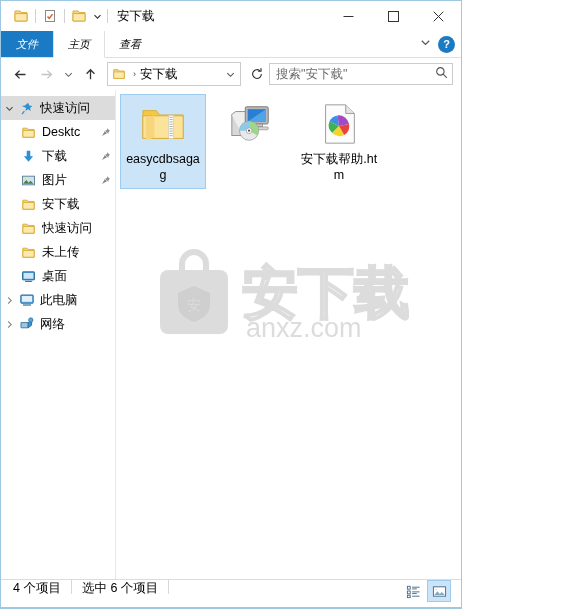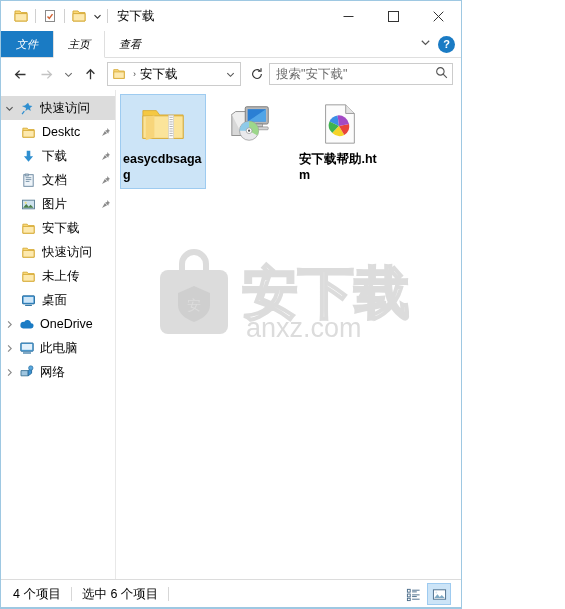--- a/index.html
+++ b/index.html
@@ -302,44 +302,44 @@
     width: 48px;
     height: 48px;
     display: flex;
     align-items: center;
     justify-content: center;
     margin-bottom: 3px;
   }
   .file-name {
     font-size: 12.5px;
     color: #000;
+    text-align: center;
     line-height: 16px;
     word-break: break-all;
     max-width: 80px;
-    font-weight: bold;
   }
 
   
   .watermark {
     position: absolute;
     left: 22px;
     top: 152px;
     width: 300px;
     height: 100px;
     z-index: 1;
     pointer-events: none;
   }
 
   
   .statusbar {
     height: 28px;
     flex: 0 0 28px;
     border-top: 1px solid #dcdcdc;
     display: flex;
-    align-items: center;
+    align-items: flex-start;
     padding: 0 4px 0 12px;
     background: #ffffff;
     position: relative;
   }
   .status-text {
     font-size: 12.5px;
     color: #000;
     white-space: nowrap;
   }
   .status-sep {
@@ -539,36 +539,20 @@
         </span>
         <span class="nav-label">下载</span>
         <span class="nav-pin">
           <svg width="10" height="10" viewBox="0 0 12 12">
               <path d="M7.2 1.2l3.6 3.6-1.5.6-.6 2.6L5 4.3l2.6-.6z" fill="#8a8a8a"></path>
               <path d="M4.6 4.7L1.2 10.8l6.1-3.4" fill="#8a8a8a"></path>
             </svg>
         </span>
       </div>
 
-      <div class="nav-item indent-1">
-        <span class="nav-icon">
-          <svg width="15" height="15" viewBox="0 0 16 16">
-            <rect x="3" y="1.8" width="10" height="12.4" fill="#eef4f9" stroke="#6b88a0"></rect>
-            <path d="M5 5h6M5 7h6M5 9h4" stroke="#6b88a0" stroke-width="0.9"></path>
-            <rect x="4.4" y="1" width="3.4" height="2.2" fill="#aebfcd" stroke="#6b88a0" stroke-width="0.7"></rect>
-          </svg>
-        </span>
-        <span class="nav-label">文档</span>
-        <span class="nav-pin">
-          <svg width="10" height="10" viewBox="0 0 12 12">
-              <path d="M7.2 1.2l3.6 3.6-1.5.6-.6 2.6L5 4.3l2.6-.6z" fill="#8a8a8a"></path>
-              <path d="M4.6 4.7L1.2 10.8l6.1-3.4" fill="#8a8a8a"></path>
-            </svg>
-        </span>
-      </div>
 
       <div class="nav-item indent-1">
         <span class="nav-icon">
           <svg width="15" height="15" viewBox="0 0 16 16">
             <rect x="1.6" y="3.4" width="12.8" height="9.2" fill="#cfe3ef" stroke="#5d7f95"></rect>
             <path d="M2.2 11.4l3.4-4 2.6 3 2-2.2 3.2 3.2z" fill="#4a7f4a"></path>
             <circle cx="5" cy="6.2" r="1.1" fill="#f2de7a"></circle>
           </svg>
         </span>
         <span class="nav-label">图片</span>
@@ -614,33 +598,20 @@
         <span class="nav-icon">
           <svg width="15" height="15" viewBox="0 0 16 16">
             <rect x="1.6" y="3" width="12.8" height="8.6" rx="0.6" fill="#3c93d4" stroke="#2a6f9f"></rect>
             <rect x="2.8" y="4.2" width="10.4" height="6.2" fill="#cfe6f7"></rect>
             <path d="M4.4 13.2h7.2" stroke="#2a6f9f" stroke-width="1.2"></path>
           </svg>
         </span>
         <span class="nav-label">桌面</span>
       </div>
 
-      <div class="nav-item">
-        <span class="nav-chevron">
-          <svg width="9" height="9" viewBox="0 0 9 9">
-              <path d="M3.1 1.4L6.2 4.5 3.1 7.6" stroke="#888" stroke-width="1.1" fill="none"></path>
-            </svg>
-        </span>
-        <span class="nav-icon">
-          <svg width="16" height="16" viewBox="0 0 16 16">
-            <path d="M4.2 12.4h7.6a2.6 2.6 0 0 0 .3-5.2 3.8 3.8 0 0 0-7-1.3 2.9 2.9 0 0 0-.9 6.5z" fill="#1a7bc4"></path>
-          </svg>
-        </span>
-        <span class="nav-label">OneDrive</span>
-      </div>
 
       <div class="nav-item">
         <span class="nav-chevron">
           <svg width="9" height="9" viewBox="0 0 9 9">
               <path d="M3.1 1.4L6.2 4.5 3.1 7.6" stroke="#888" stroke-width="1.1" fill="none"></path>
             </svg>
         </span>
         <span class="nav-icon">
           <svg width="16" height="16" viewBox="0 0 16 16">
             <rect x="1.8" y="3" width="12.4" height="8.2" rx="0.5" fill="#5aa8de" stroke="#2a6f9f"></rect>

